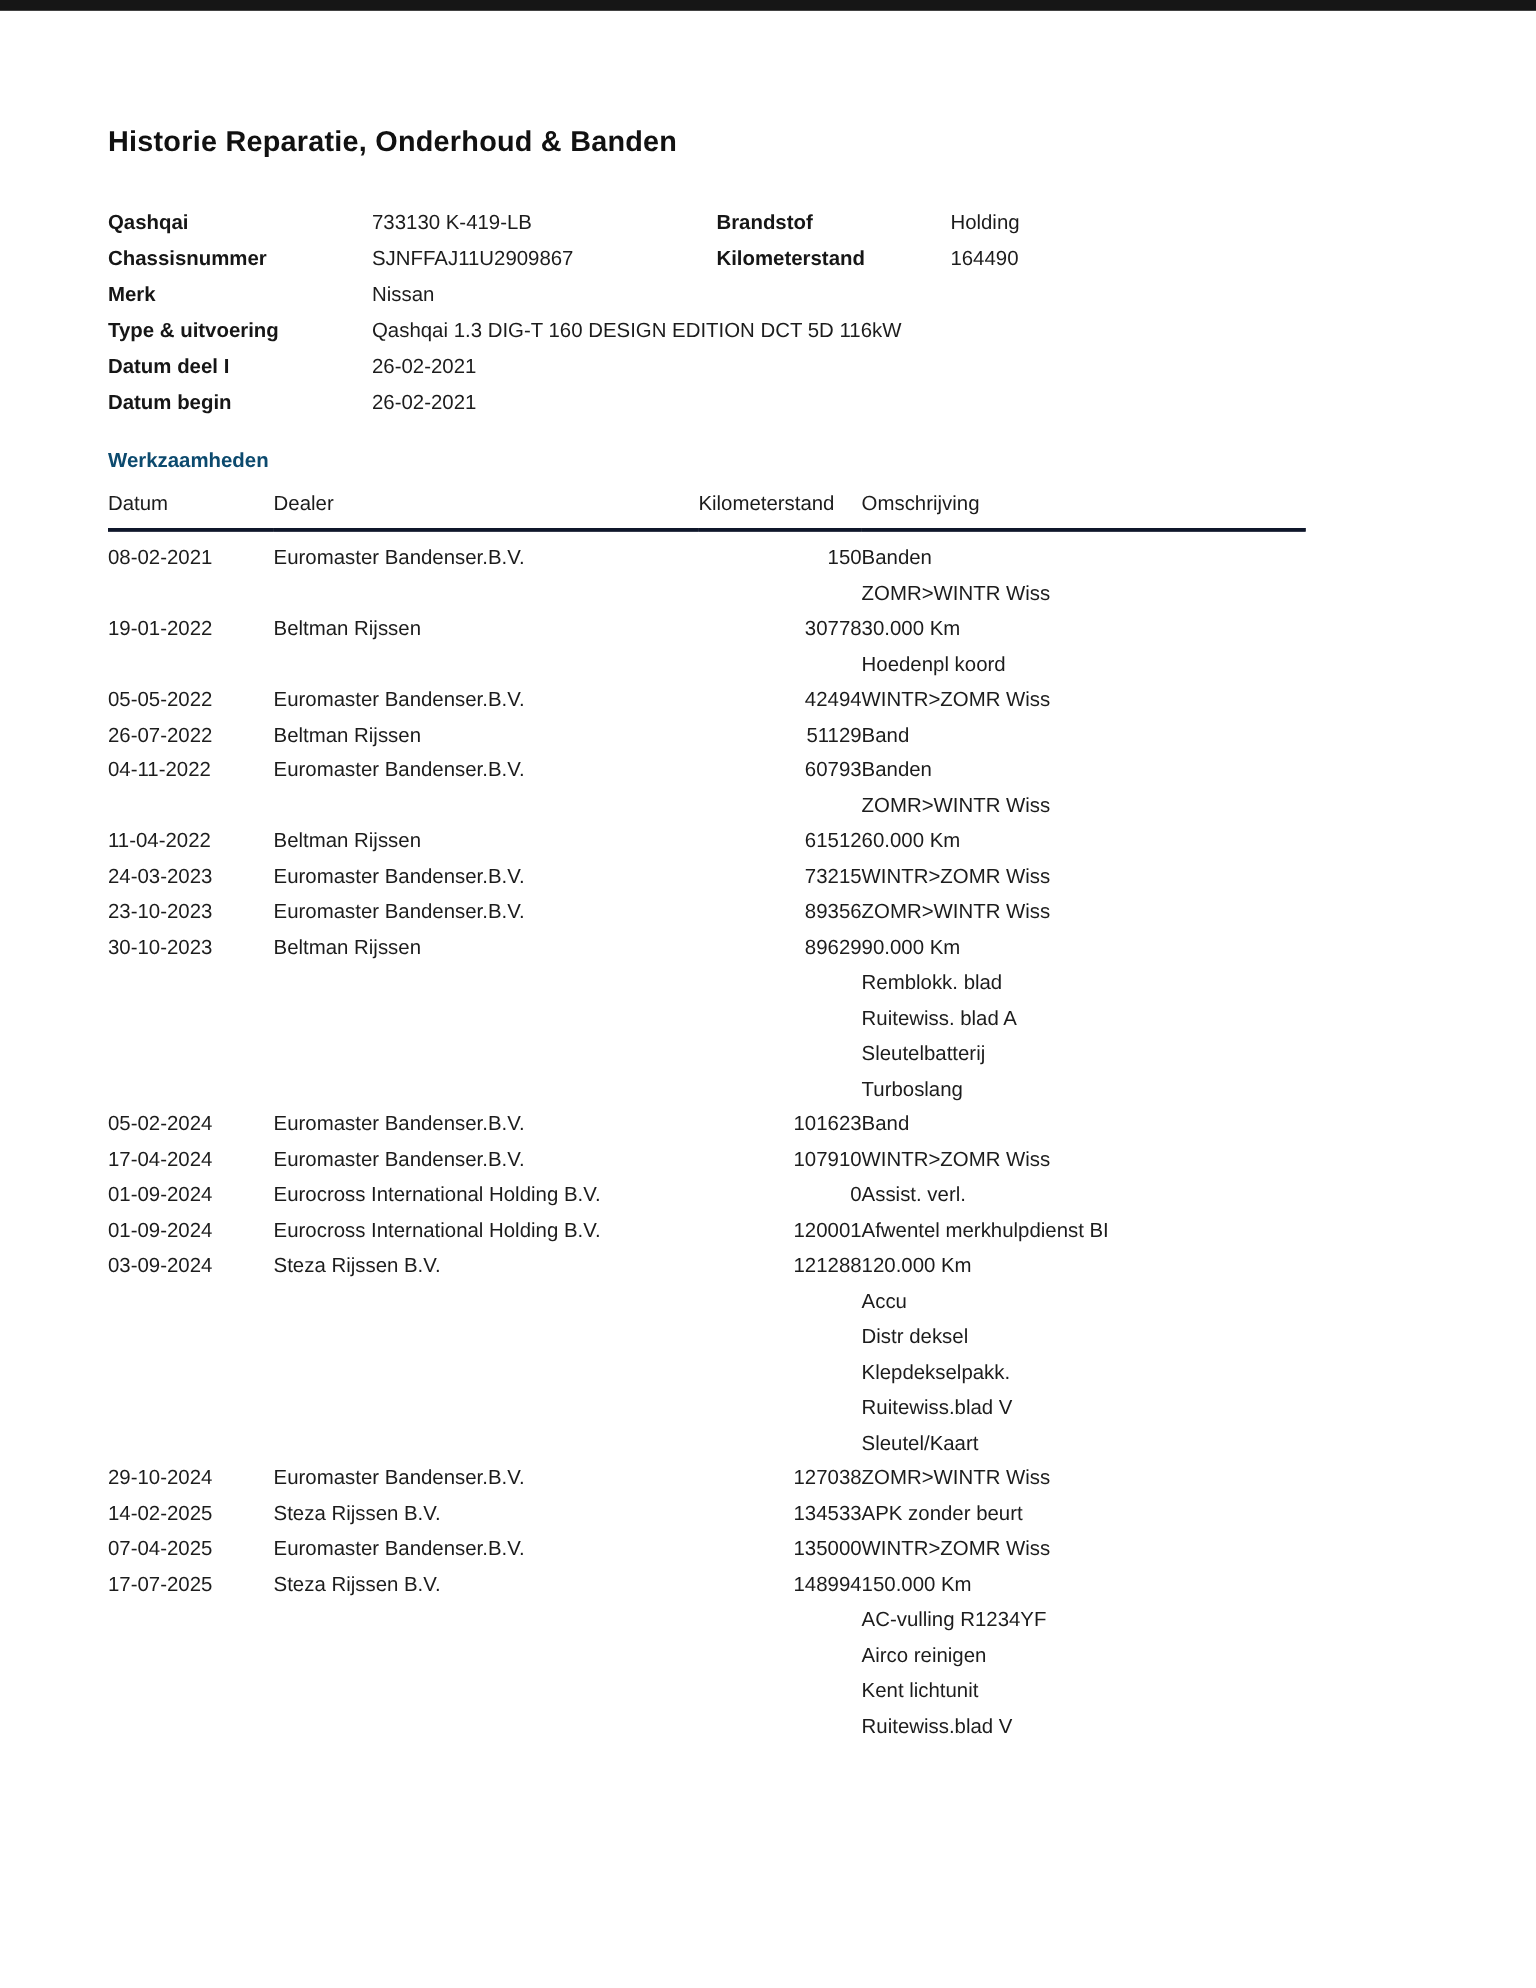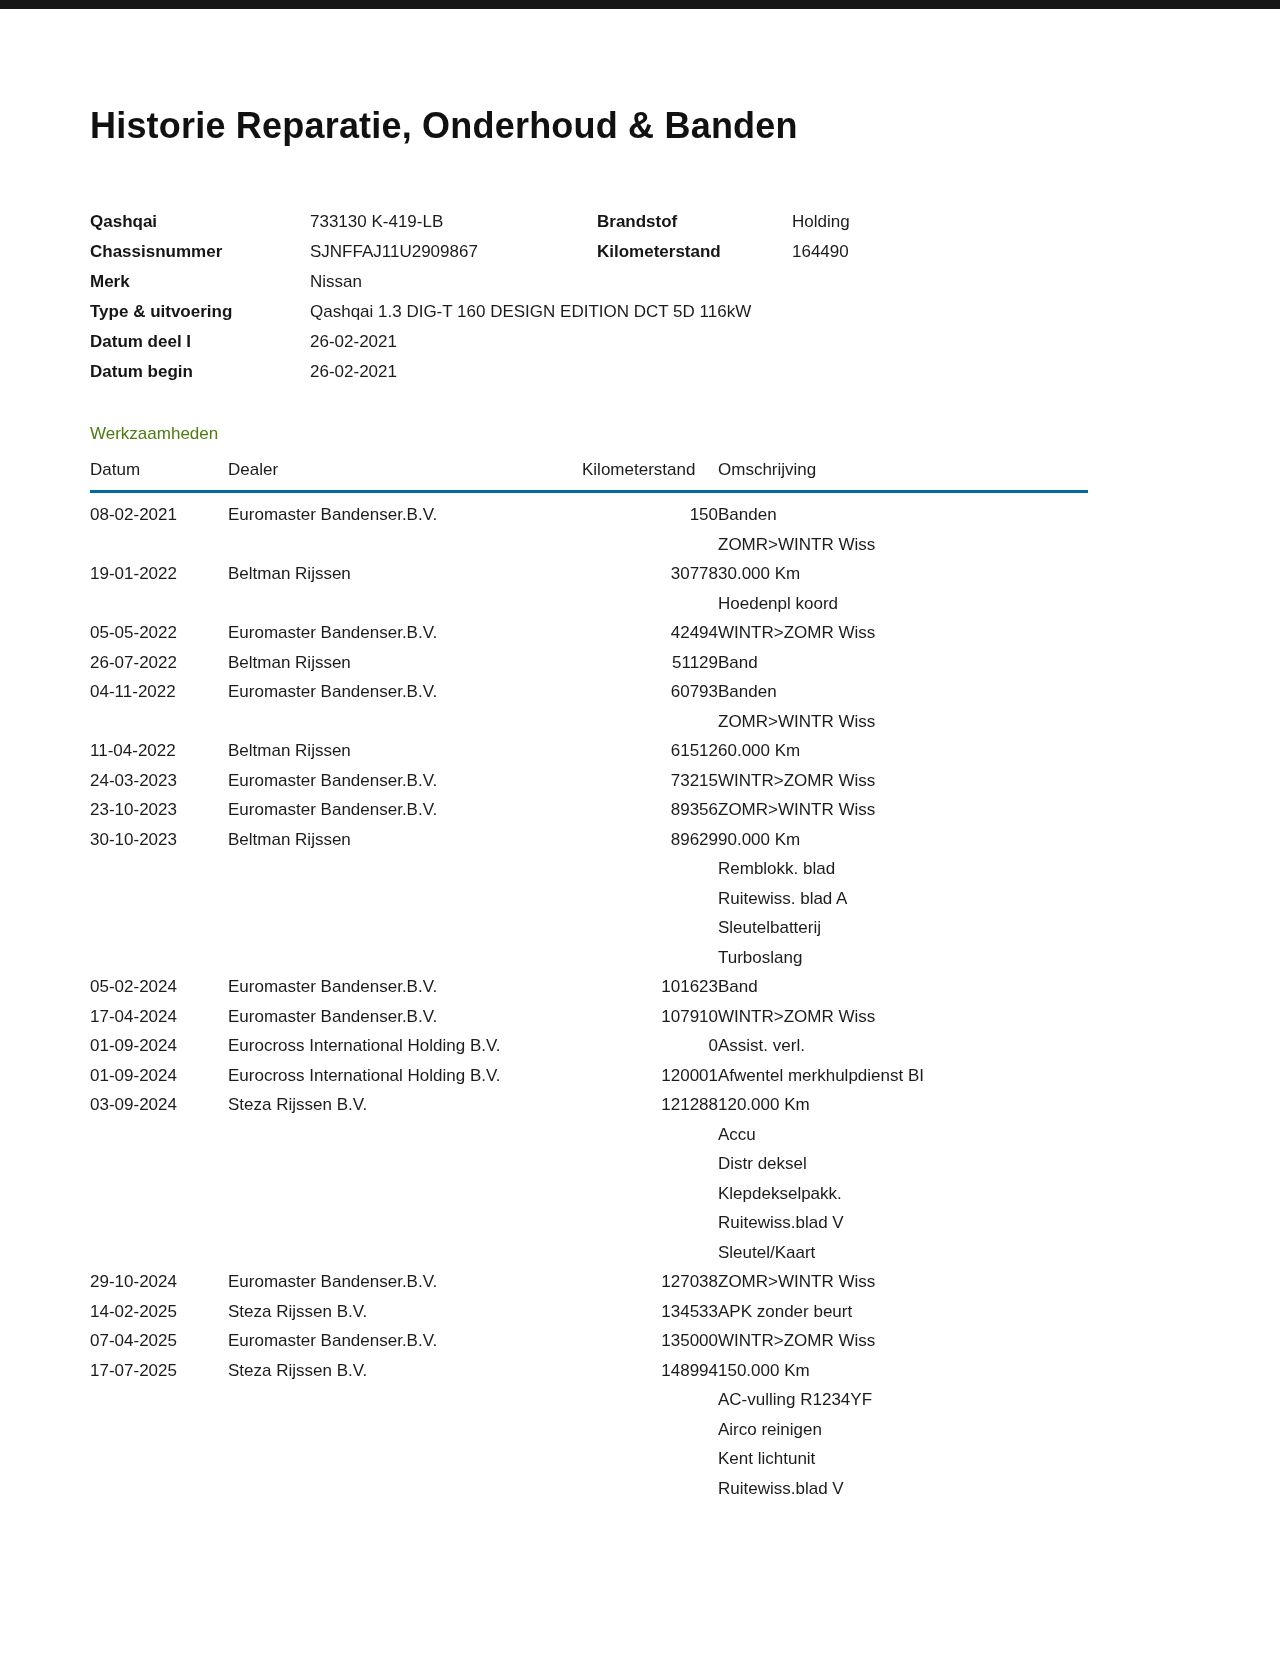--- a/index.html
+++ b/index.html
@@ -14,58 +14,58 @@
   }
   .top-bar {
     width: 100%;
     height: 9px;
     background: #161616;
   }
   .content {
     padding: 96px 90px 60px 90px;
   }
   h1.page-title {
-    font-size: 36px;
+    font-size: 24px;
     font-weight: 700;
     color: #111111;
-    margin: 0 0 60px 0;
+    margin: 0 0 38px 0;
     letter-spacing: 0.2px;
   }
   .info-grid {
     display: grid;
     line-height: 30px;
   }
   .grid-4 { grid-template-columns: 220px 287px 195px 1fr; }
   .grid-2 { grid-template-columns: 220px 1fr; }
   .info-grid + .info-grid { }
   .label { font-weight: 700; color: #161616; }
   .value { font-weight: 400; }
   .section-title {
-    font-weight: 400;
-    color: #4d7c0f;
+    font-weight: 700;
+    color: #0c4a6e;
     line-height: 30px;
-    margin-top: 32px;
+    margin-top: 18px;
   }
   table.work-table {
     border-collapse: collapse;
     table-layout: fixed;
     width: 998px;
     margin-top: 6px;
   }
   col.col-datum  { width: 138px; }
   col.col-dealer { width: 354px; }
   col.col-km     { width: 136px; }
   col.col-desc   { width: 370px; }
   table.work-table th {
     font-weight: 400;
     text-align: left;
     line-height: 30px;
     vertical-align: bottom;
     padding: 0 0 5px 0;
-    border-bottom: 3px solid #0369a1;
+    border-bottom: 3px solid #0f172a;
   }
   table.work-table td {
     vertical-align: top;
     line-height: 29.5px;
     padding: 0;
   }
   tbody tr:first-child td { padding-top: 7px; }
   th.h-km, td.c-km { text-align: right; }
   td.c-dealer { padding-right: 58px; }
   th.h-desc, td.c-desc { padding-left: 19px; }

